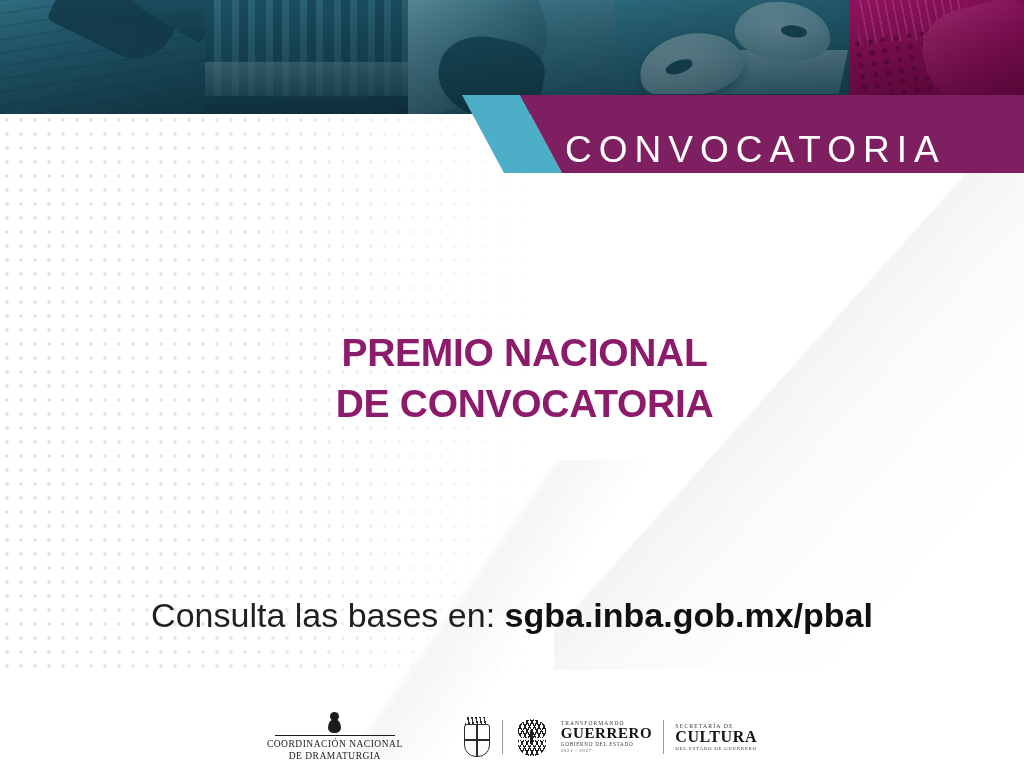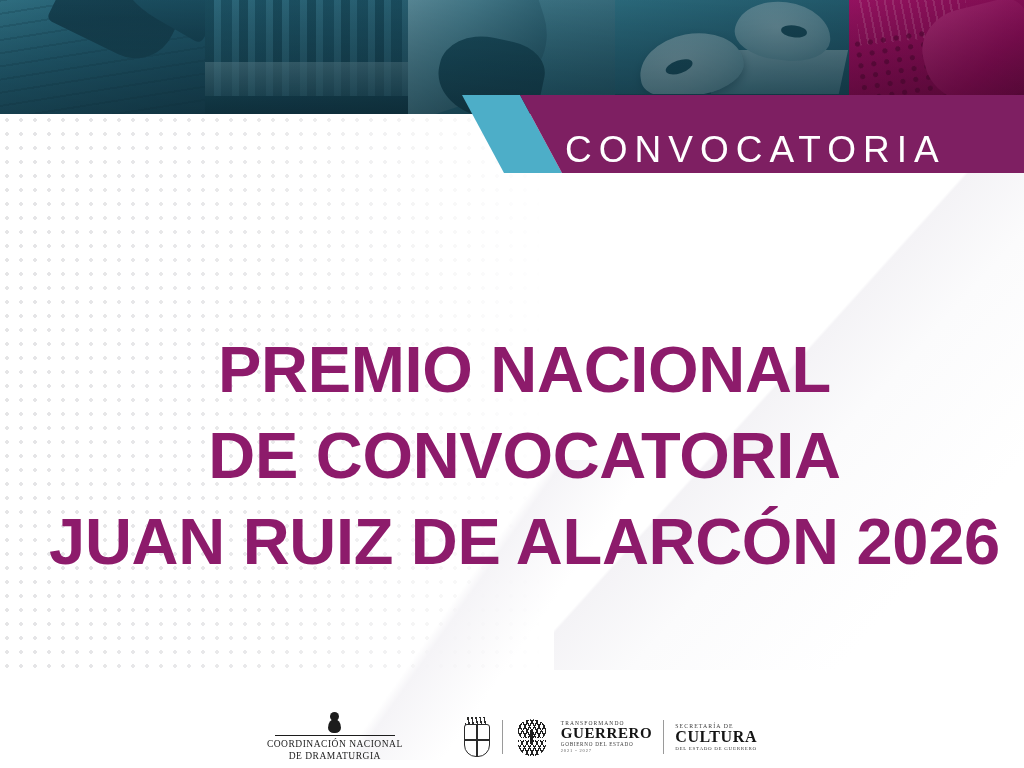--- a/index.html
+++ b/index.html
@@ -271,21 +271,21 @@
   .title-block {
     position: absolute;
     left: 0;
     top: 327px;
     width: 1024px;
     text-align: center;
   }
   .title-line {
     font-family: "Liberation Sans", sans-serif;
     font-weight: bold;
-    font-size: 65px;
+    font-size: 39px;
     line-height: 1.32;
     letter-spacing: -0.3px;
     color: #8d1b6b;
     white-space: nowrap;
     padding-left: 25px;
   }
 
   
   .subtitle {
     position: absolute;
@@ -503,23 +503,23 @@
     <svg class="banner-svg" width="1024" height="190" viewBox="0 0 1024 190" xmlns="http://www.w3.org/2000/svg">
       <polygon points="462,95 520,95 562,173 504,173" fill="#4daec8"></polygon>
       <polygon points="520,95 1024,95 1024,173 562,173" fill="#7e1f62"></polygon>
     </svg>
     <div class="banner-label">CONVOCATORIA</div>
   </div>
 
   <div class="title-block">
     <div class="title-line">PREMIO NACIONAL</div>
     <div class="title-line">DE CONVOCATORIA</div>
-    <div class="title-line">JUAN RUIZ DE ALARCÓN 2026</div>
   </div>
 
+  <div class="subtitle"><span>Consulta las bases en: </span><span class="url">sgba.inba.gob.mx/pbal</span></div>
 
   <div class="footer">
 
     <div class="logo-cnl">
       <div class="figure">
         <div class="head"></div>
           <div class="body"></div>
       </div>
       <div class="rule"></div>
       <div class="l1">COORDINACIÓN NACIONAL</div>

